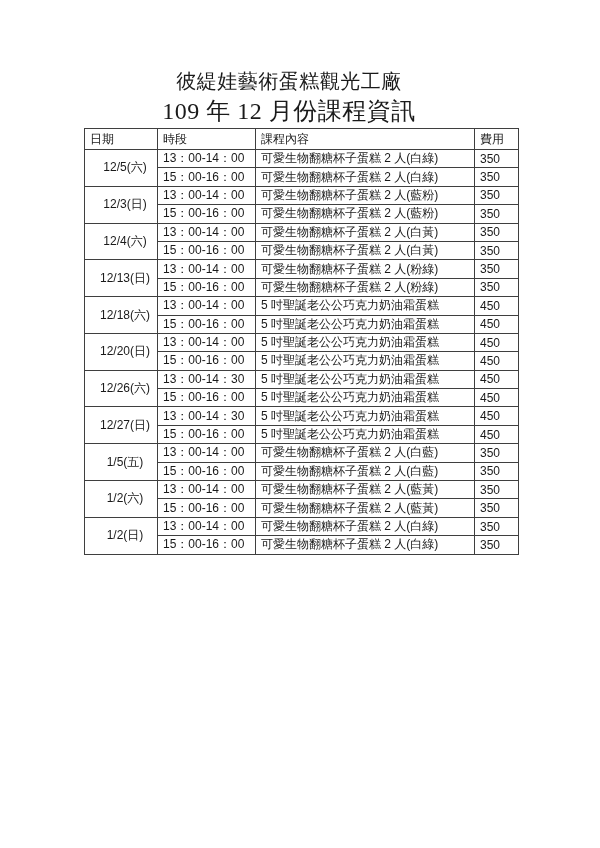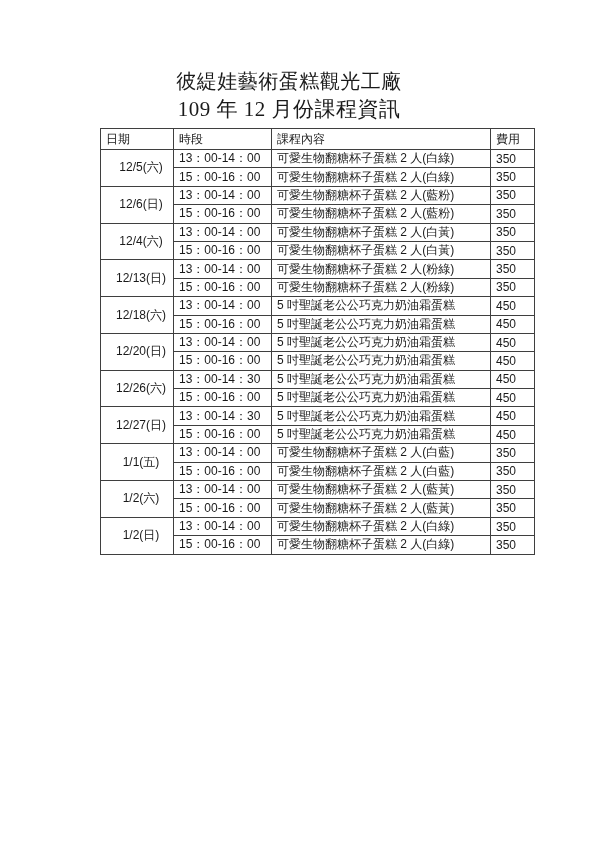--- a/index.html
+++ b/index.html
@@ -21,28 +21,28 @@
     padding-top: 68px;
     text-align: center;
     font-size: 20px;
     font-weight: normal;
     line-height: 1.35;
     letter-spacing: 0.5px;
   }
   .doc-subtitle {
     margin: 0;
     text-align: center;
-    font-size: 21px;
+    font-size: 24px;
     font-weight: normal;
     line-height: 1.35;
     letter-spacing: 0.5px;
   }
   table.course-table {
     position: absolute;
-    left: 100px;
+    left: 84px;
     top: 128px;
     width: 434px;
     border-collapse: collapse;
     table-layout: fixed;
     font-family: "Liberation Sans", "DejaVu Sans", sans-serif;
     font-size: 12px;
     color: #1a1a1a;
   }
   .course-table col.c-date   { width: 73px; }
   .course-table col.c-time   { width: 98px; }
@@ -98,21 +98,21 @@
           <td class="time-cell">13：00-14：00</td>
           <td class="course-cell">可愛生物翻糖杯子蛋糕 2 人(白綠)</td>
           <td class="fee-cell">350</td>
         </tr>
         <tr>
           <td class="time-cell">15：00-16：00</td>
           <td class="course-cell">可愛生物翻糖杯子蛋糕 2 人(白綠)</td>
           <td class="fee-cell">350</td>
         </tr>
         <tr>
-          <td rowspan="2" class="date-cell">12/6(日)</td>
+          <td rowspan="2" class="date-cell">12/3(日)</td>
           <td class="time-cell">13：00-14：00</td>
           <td class="course-cell">可愛生物翻糖杯子蛋糕 2 人(藍粉)</td>
           <td class="fee-cell">350</td>
         </tr>
         <tr>
           <td class="time-cell">15：00-16：00</td>
           <td class="course-cell">可愛生物翻糖杯子蛋糕 2 人(藍粉)</td>
           <td class="fee-cell">350</td>
         </tr>
         <tr>
@@ -175,21 +175,21 @@
           <td class="time-cell">13：00-14：30</td>
           <td class="course-cell">5 吋聖誕老公公巧克力奶油霜蛋糕</td>
           <td class="fee-cell">450</td>
         </tr>
         <tr>
           <td class="time-cell">15：00-16：00</td>
           <td class="course-cell">5 吋聖誕老公公巧克力奶油霜蛋糕</td>
           <td class="fee-cell">450</td>
         </tr>
         <tr>
-          <td rowspan="2" class="date-cell">1/1(五)</td>
+          <td rowspan="2" class="date-cell">1/5(五)</td>
           <td class="time-cell">13：00-14：00</td>
           <td class="course-cell">可愛生物翻糖杯子蛋糕 2 人(白藍)</td>
           <td class="fee-cell">350</td>
         </tr>
         <tr>
           <td class="time-cell">15：00-16：00</td>
           <td class="course-cell">可愛生物翻糖杯子蛋糕 2 人(白藍)</td>
           <td class="fee-cell">350</td>
         </tr>
         <tr>

